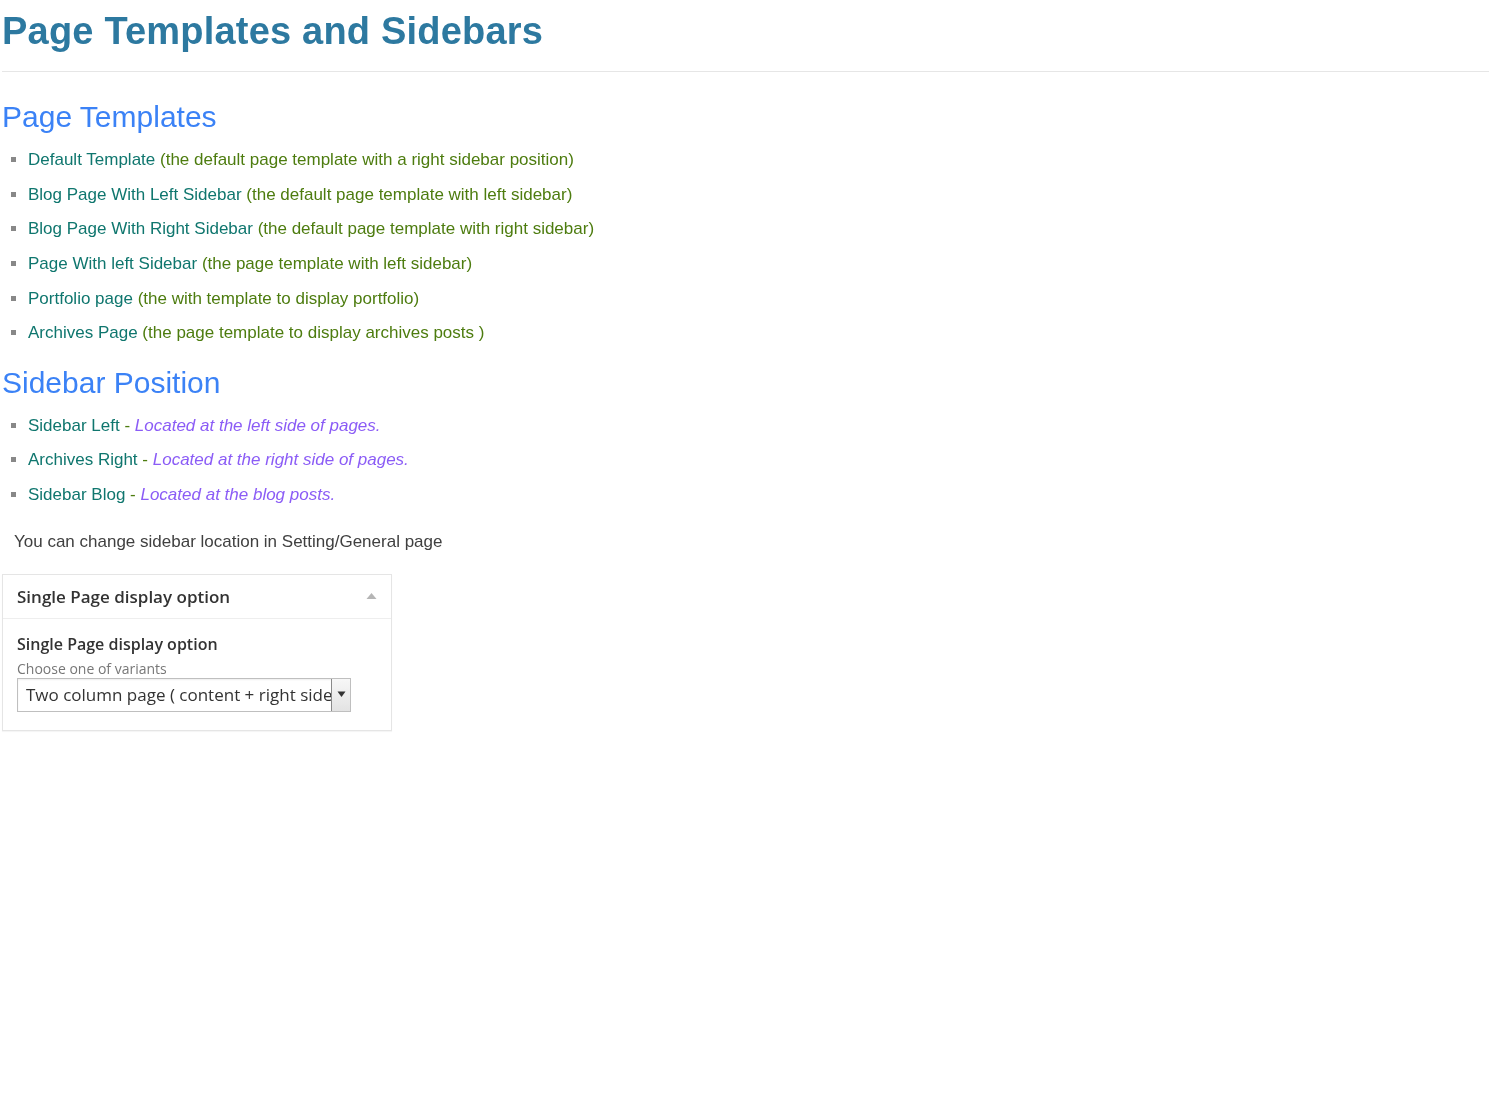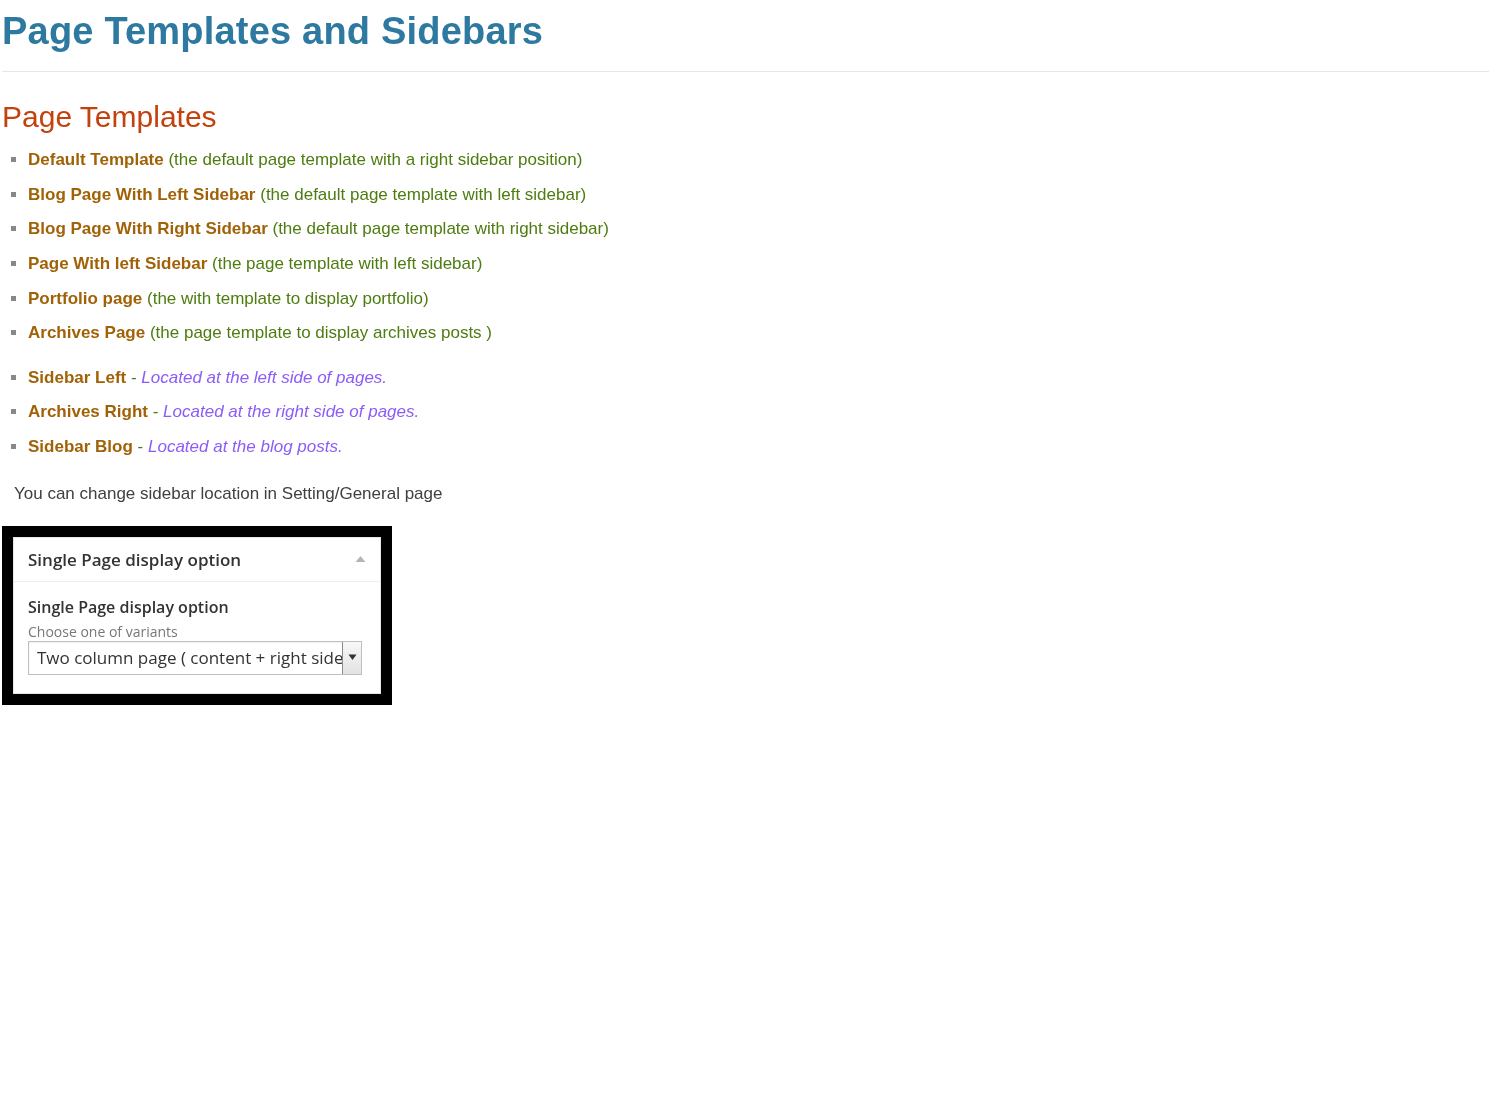--- a/index.html
+++ b/index.html
@@ -19,57 +19,56 @@
     font-weight: 700;
     margin: 6px 0 18px 0;
     letter-spacing: 0.2px;
   }
   hr.rule {
     border: none;
     border-top: 1px solid #e6e6e6;
     margin: 0 0 28px 0;
   }
   h2.section {
-    color: #c2410c;
+    color: #3b82f6;
     font-weight: 400;
     font-size: 30px;
     margin: 20px 0 14px 0;
   }
   ul.list {
     margin: 0 0 20px 0;
     padding-left: 26px;
   }
   ul.list li {
     list-style: square;
     color: #888;
     margin: 10px 0;
     line-height: 1.45;
     font-size: 17px;
   }
   ul.list li .name {
-    color: #a16207;
-    font-weight: 700;
+    color: #0f766e;
+    font-weight: 400;
   }
   ul.list li .desc, ul.list li .sep {
     color: #4d7c0f;
   }
   ul.list li .desc-i {
     color: #8b5cf6;
     font-style: italic;
   }
   p.note {
     margin: 24px 0 22px 12px;
     color: #404040;
     font-size: 17px;
   }
 
   
   .metabox-wrap {
     background: #000000;
-    padding: 11px;
     width: 390px;
     box-sizing: border-box;
     margin-top: 6px;
   }
   .metabox {
     background: #fff;
     border: 1px solid #e5e5e5;
     box-shadow: 0 1px 1px rgba(0,0,0,0.04);
   }
   .metabox-header {
@@ -143,20 +142,21 @@
   <h2 class="section">Page Templates</h2>
   <ul class="list">
     <li><span class="name">Default Template</span> <span class="desc">(the default page template with a right sidebar position)</span></li>
     <li><span class="name">Blog Page With Left Sidebar</span> <span class="desc">(the default page template with left sidebar)</span></li>
     <li><span class="name">Blog Page With Right Sidebar</span> <span class="desc">(the default page template with right sidebar)</span></li>
     <li><span class="name">Page With left Sidebar</span> <span class="desc">(the page template with left sidebar)</span></li>
     <li><span class="name">Portfolio page</span> <span class="desc">(the with template to display portfolio)</span></li>
     <li><span class="name">Archives Page</span> <span class="desc">(the page template to display archives posts )</span></li>
   </ul>
 
+  <h2 class="section">Sidebar Position</h2>
   <ul class="list">
     <li><span class="name">Sidebar Left</span><span class="sep"> - </span><span class="desc-i">Located at the left side of pages.</span></li>
     <li><span class="name">Archives Right</span><span class="sep"> - </span><span class="desc-i">Located at the right side of pages.</span></li>
     <li><span class="name">Sidebar Blog</span><span class="sep"> - </span><span class="desc-i">Located at the blog posts.</span></li>
   </ul>
 
   <p class="note">You can change sidebar location in Setting/General page</p>
 
   <div class="metabox-wrap">
     <div class="metabox">

